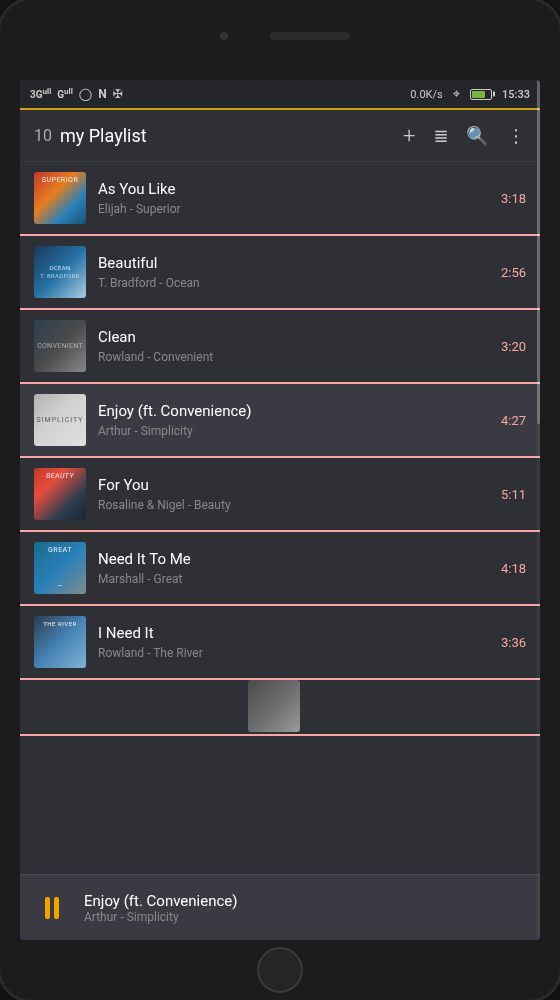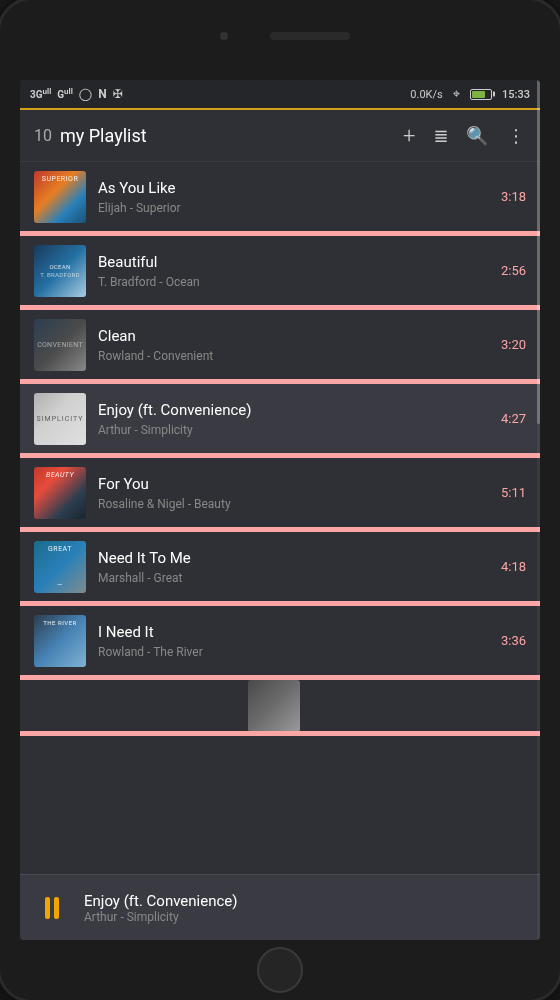--- a/index.html
+++ b/index.html
@@ -150,21 +150,21 @@
       background: #2e3035;
     }
     .track-list::-webkit-scrollbar { width: 3px; }
     .track-list::-webkit-scrollbar-thumb { background: #555; }
 
     .track-item {
       display: flex;
       align-items: center;
       padding: 0 14px;
       height: 74px;
-      border-bottom: 5px solid #fca5a5;
+      border-bottom: 2px solid #fca5a5;
       cursor: pointer;
       transition: background 0.1s;
     }
     .track-item.active { background: #3a3b42; }
 
     .track-artwork {
       width: 52px;
       height: 52px;
       border-radius: 3px;
       flex-shrink: 0;

